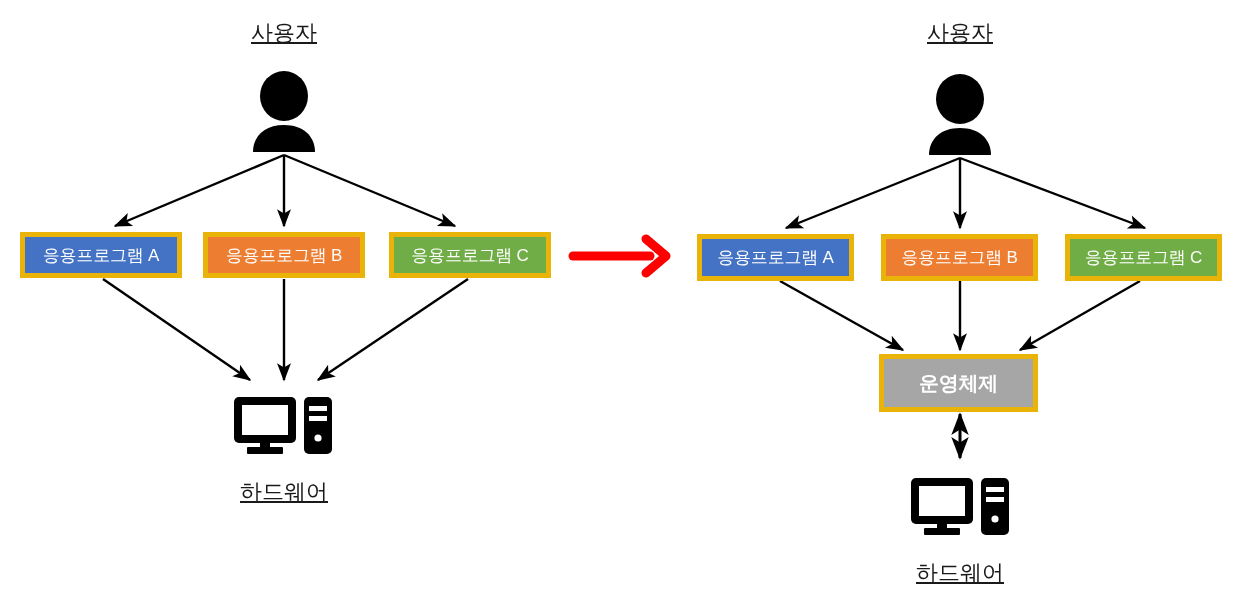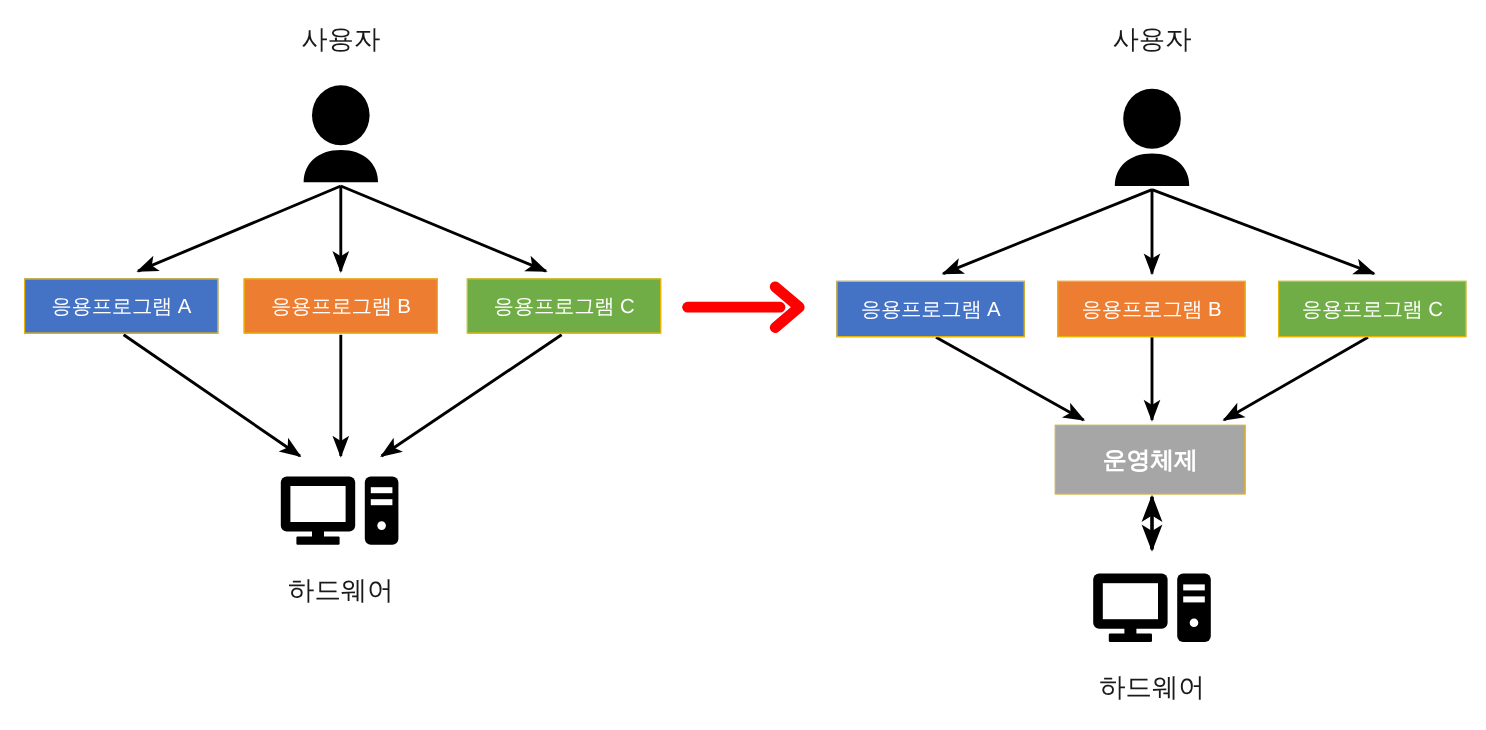--- a/index.html
+++ b/index.html
@@ -24,36 +24,37 @@
     width: 1238px;
     height: 608px;
     pointer-events: none;
   }
   .node {
     position: absolute;
     box-sizing: border-box;
     display: flex;
     align-items: center;
     justify-content: center;
-    border: 1px solid #eab308;
+    border: 5px solid #eab308;
     color: #ffffff;
     font-size: 17px;
     letter-spacing: -0.2px;
     white-space: nowrap;
   }
   .node.os {
     font-weight: bold;
     font-size: 20px;
   }
   .caption {
     position: absolute;
     text-align: center;
     color: #1a1a1a;
     font-size: 22px;
     white-space: nowrap;
+    text-decoration: underline;
   }
   .iconbox {
     position: absolute;
   }
 </style>
 </head>
 <body>
 
 <div id="canvas">
 

